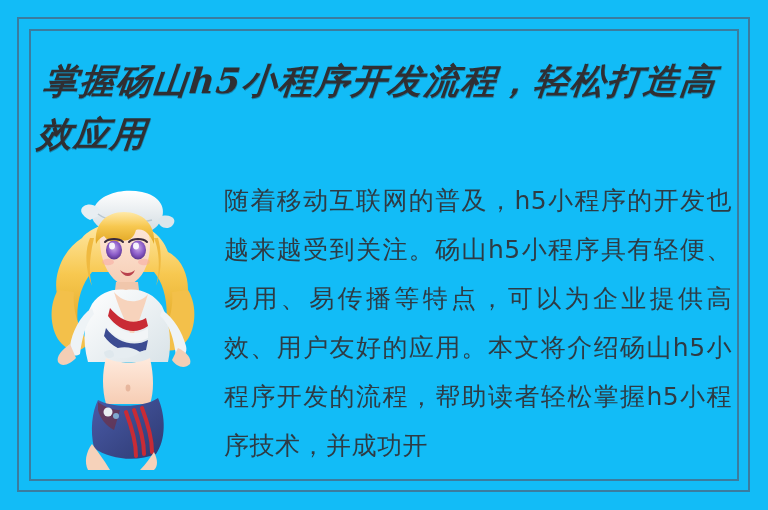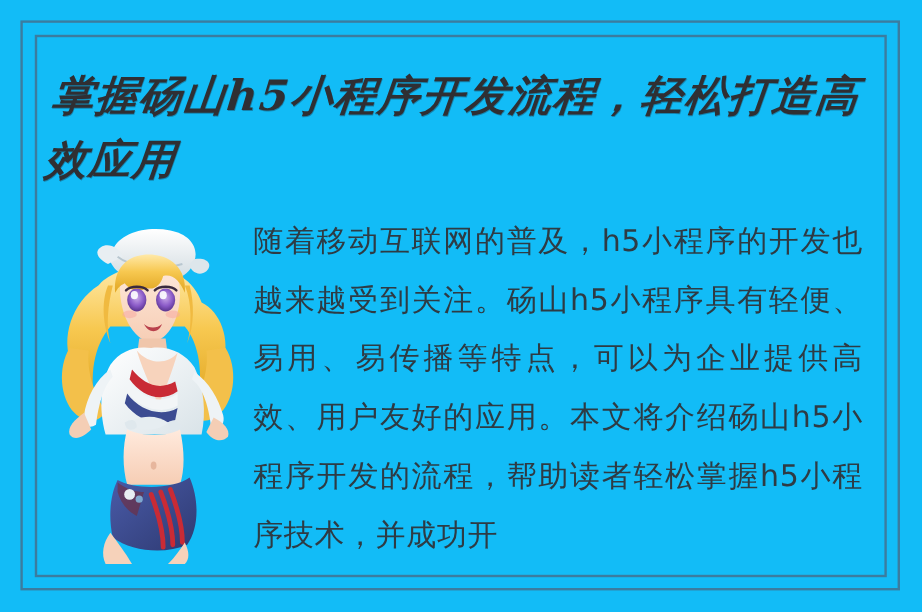--- a/index.html
+++ b/index.html
@@ -74,21 +74,21 @@
   }
   .illustration svg {
     display: block;
     width: 150px;
     height: 286px;
   }
 
   
   .body-text {
     position: absolute;
-    left: 211px;
+    left: 224px;
     top: 176px;
     width: 508px;
     height: 296px;
     overflow: hidden;
     font-family: "DejaVu Sans", "Liberation Sans", sans-serif;
     font-size: 25px;
     line-height: 49px;
     color: #2e3b44;
     letter-spacing: 0.5px;
     text-align: justify;

